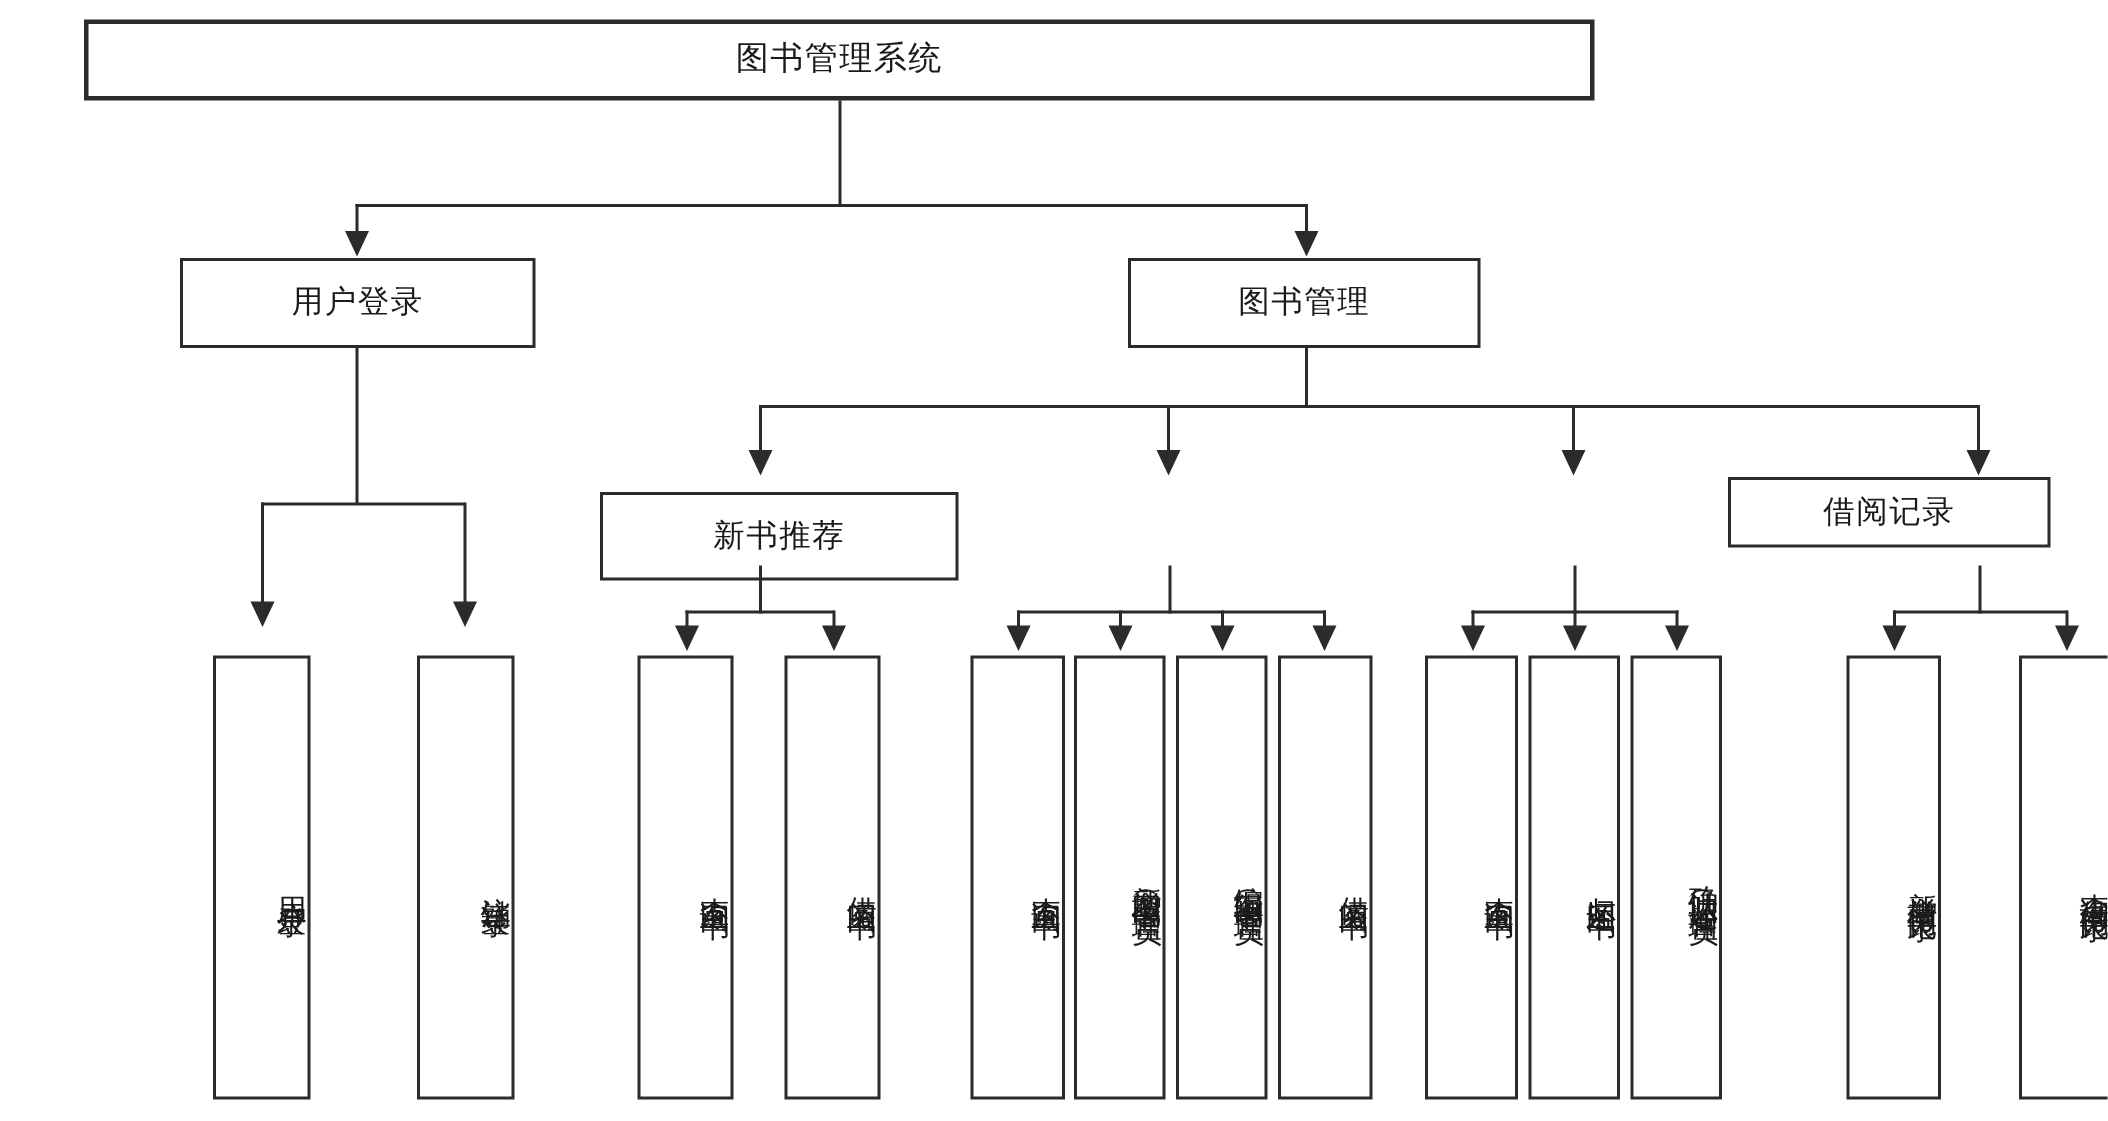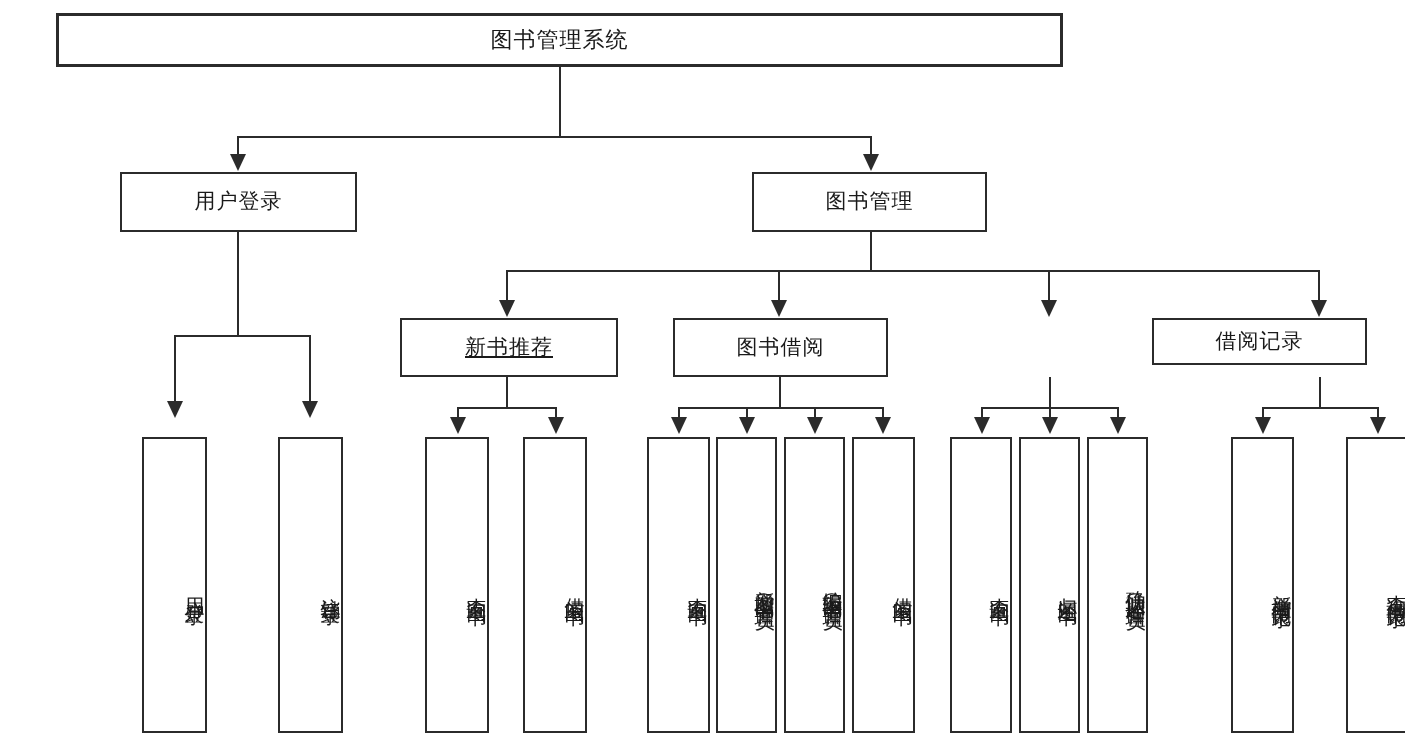--- a/index.html
+++ b/index.html
@@ -137,25 +137,22 @@
 
   <div class="vline" style="left:738px; top:270px; height:32px;"></div>
   <div class="arrow" style="left:731px; top:300px;"></div>
 
   <div class="vline" style="left:1008px; top:270px; height:32px;"></div>
   <div class="arrow" style="left:1001px; top:300px;"></div>
 
   <div class="vline" style="left:1278px; top:270px; height:32px;"></div>
   <div class="arrow" style="left:1271px; top:300px;"></div>
 
-  <div class="node horiz" style="left:360px; top:318px; width:218px; height:59px;text-decoration:underline;">
+  <div class="node horiz" style="left:360px; top:328px; width:239px; height:59px;">
     <span>新书推荐</span>
-  </div>
-  <div class="node horiz" style="left:633px; top:318px; width:215px; height:59px;">
-    <span>图书借阅</span>
   </div>
   <div class="node horiz" style="left:1112px; top:318px; width:215px; height:47px;justify-content:center;">
     <span>借阅记录</span>
   </div>
 
   <div class="vline" style="left:466px; top:377px; height:32px;"></div>
   <div class="hline" style="left:417px; top:407px; width:99px;"></div>
   <div class="vline" style="left:417px; top:407px; height:12px;"></div>
   <div class="arrow" style="left:410px; top:417px;"></div>
   <div class="vline" style="left:515px; top:407px; height:12px;"></div>

